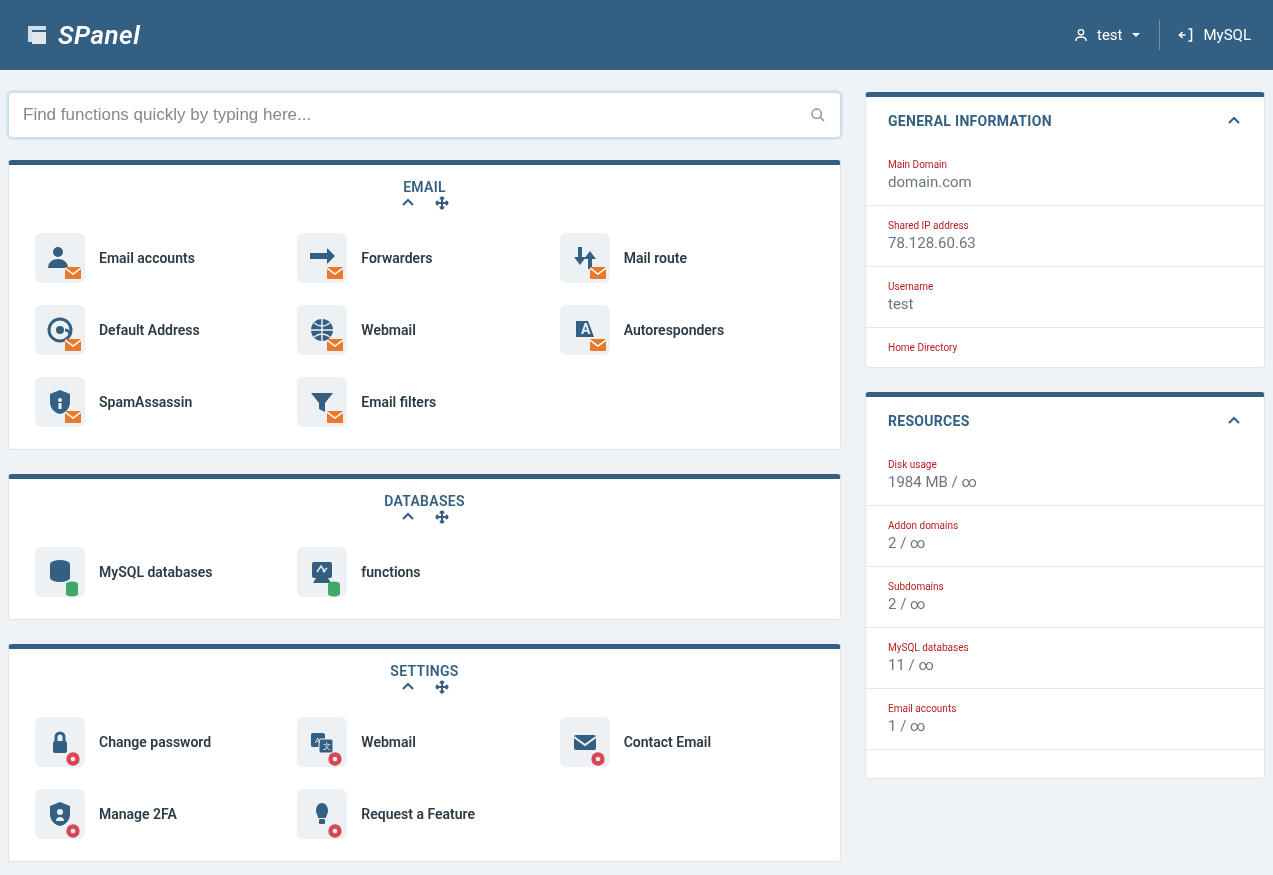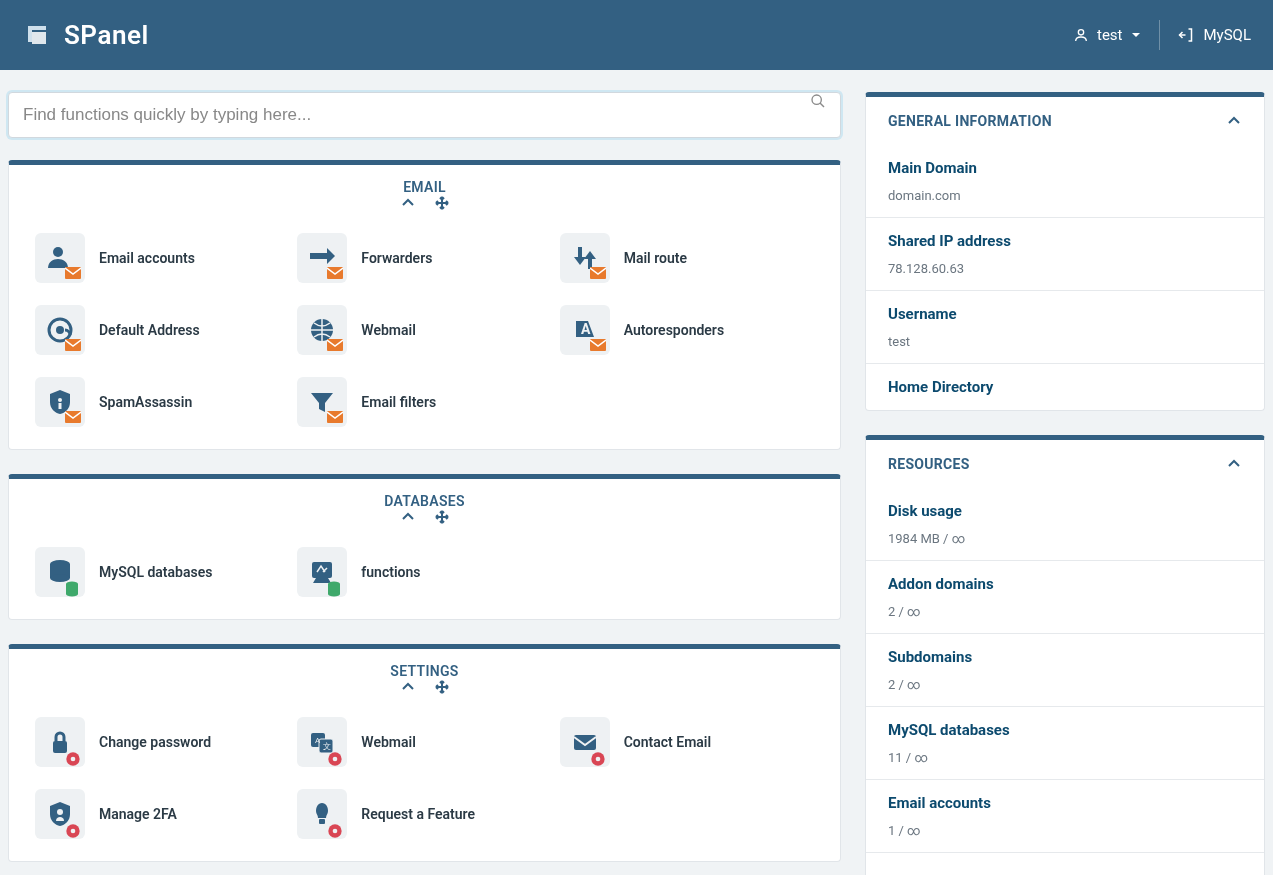--- a/index.html
+++ b/index.html
@@ -14,21 +14,22 @@
   color: #fff;
   height: 70px;
   display: flex;
   align-items: center;
   justify-content: space-between;
   padding: 0 22px;
 }
 .logo {
   display: flex;
   align-items: flex-end;
-  gap: 12px;
+  gap: 6px;
+  font-style: italic;
 }
 .logo-icon {
   width: 30px;
   height: 30px;
   display: flex;
   align-items: center;
   justify-content: center;
 }
 .logo-text {
   font-size: 26px;
@@ -58,20 +59,21 @@
   padding: 22px 8px 0 8px;
   max-width: 1273px;
 }
 .left-col { flex: 1; min-width: 0; }
 .right-col { width: 400px; }
 .search-wrap {
   background: #fff;
   border: 1px solid #d1d8de;
   border-radius: 4px;
   display: flex;
+  align-items: center;
   padding: 0 14px;
   height: 46px;
   box-shadow: 0 0 0 2px #cfe7f2;
   margin-bottom: 22px;
 }
 .search-input {
   flex: 1;
   border: none;
   outline: none;
   font-size: 17px;
@@ -134,28 +136,28 @@
 .tile-label {
   font-weight: 600;
   color: #2b3a45;
 }
 .info-row {
   padding: 14px 22px;
   border-bottom: 1px solid #e6e9ec;
 }
 .info-row:last-child { border-bottom: none; }
 .info-label {
-  font-weight: 700;
-  color: #0c4a6e;
-  font-size: 15px;
+  font-weight: 400;
+  color: #b91c1c;
+  font-size: 10px;
 }
 .info-value {
   color: #6b7680;
-  font-size: 13px;
-  margin-top: 11px;
+  font-size: 15px;
+  margin-top: 3px;
 }
 .side-panel-head {
   display: flex;
   align-items: center;
   padding: 16px 22px;
 }
 .side-panel-title {
   color: #336082;
   font-weight: 700;
   letter-spacing: .3px;

